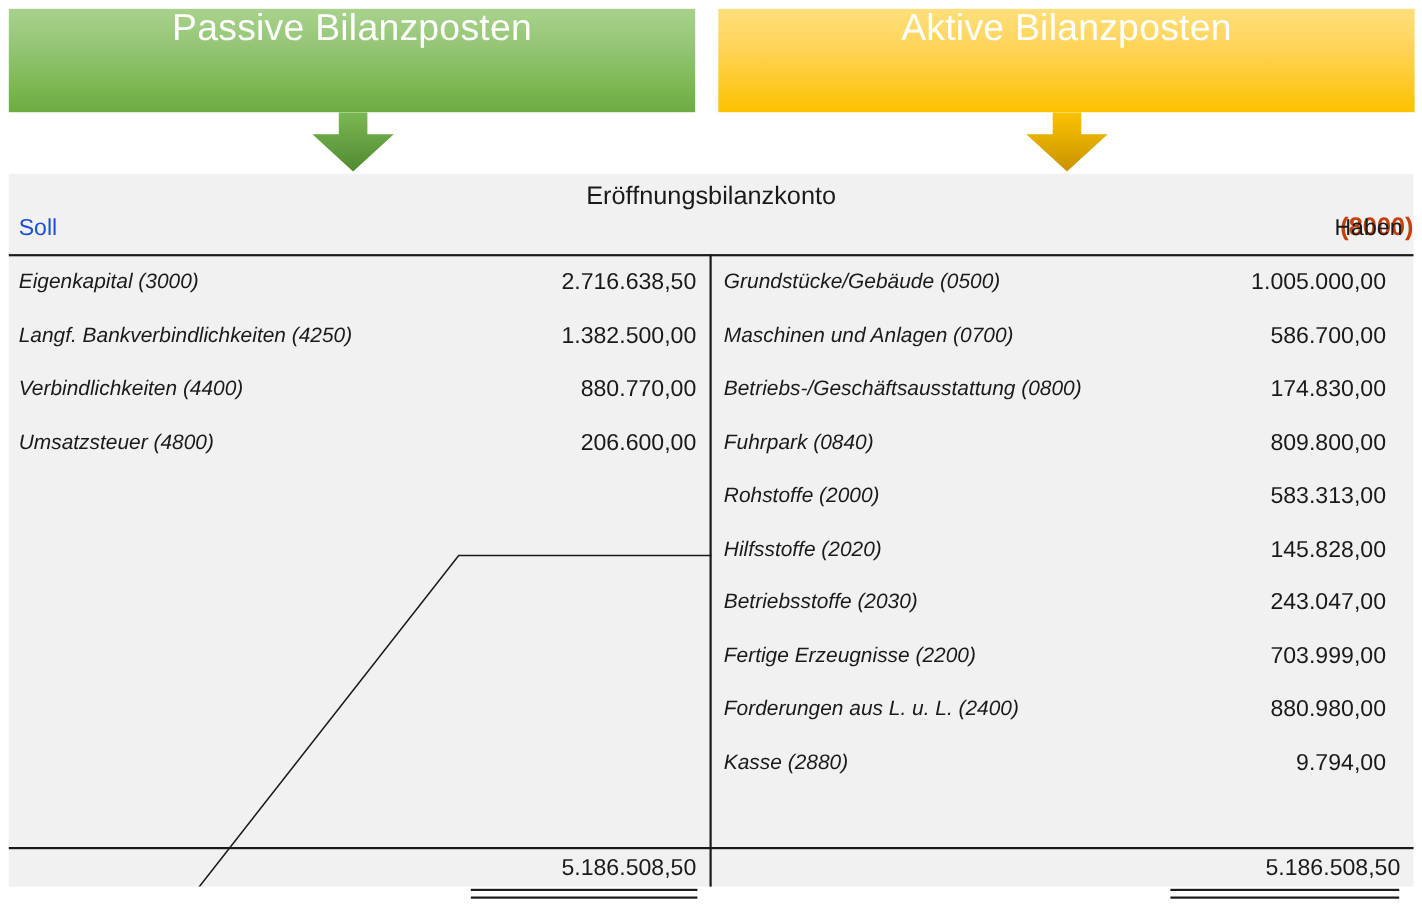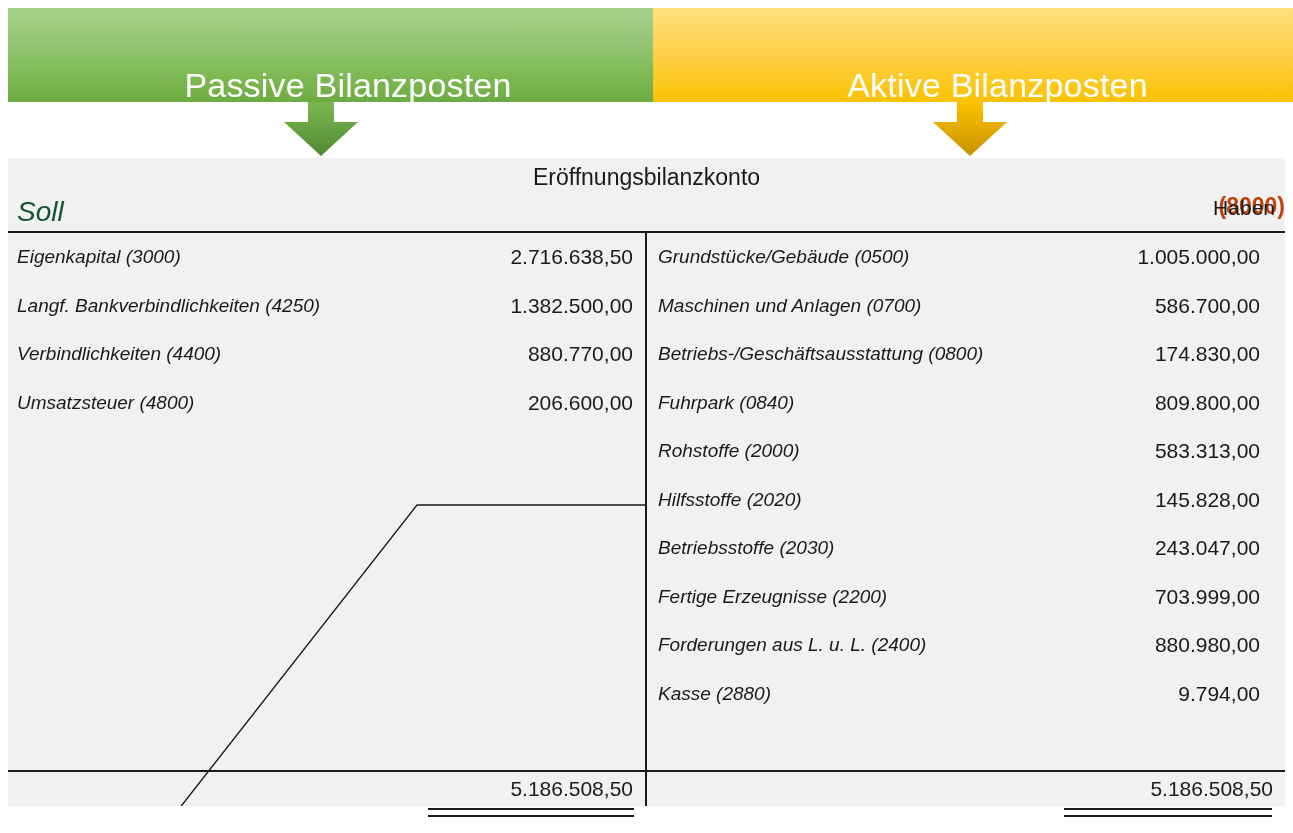--- a/index.html
+++ b/index.html
@@ -14,23 +14,22 @@
     font-family: "Liberation Sans", "DejaVu Sans", sans-serif;
     overflow: hidden;
   }
 
   
   .banner {
     position: absolute;
     top: 8px;
     height: 94px;
     display: flex;
-    align-items: flex-end;
+    align-items: flex-start;
     justify-content: center;
-    padding-left: 28px;
   }
   .banner-label {
     color: #ffffff;
     font-size: 34px;
     font-weight: 400;
     letter-spacing: .2px;
     line-height: 1;
   }
   #banner-passive {
     left: 8px;
@@ -88,23 +87,22 @@
     text-align: right;
     font-size: 23px;
     font-weight: bold;
     color: #c2410c;
     line-height: 1.15;
   }
   #label-soll {
     position: absolute;
     left: 9px;
     top: 38px;
-    font-size: 28px;
-    color: #14532d;
-    font-style: italic;
+    font-size: 21px;
+    color: #1d4ed8;
   }
   #label-haben {
     position: absolute;
     right: 10px;
     top: 38px;
     font-size: 21px;
     color: #1a1a1a;
   }
 
   

